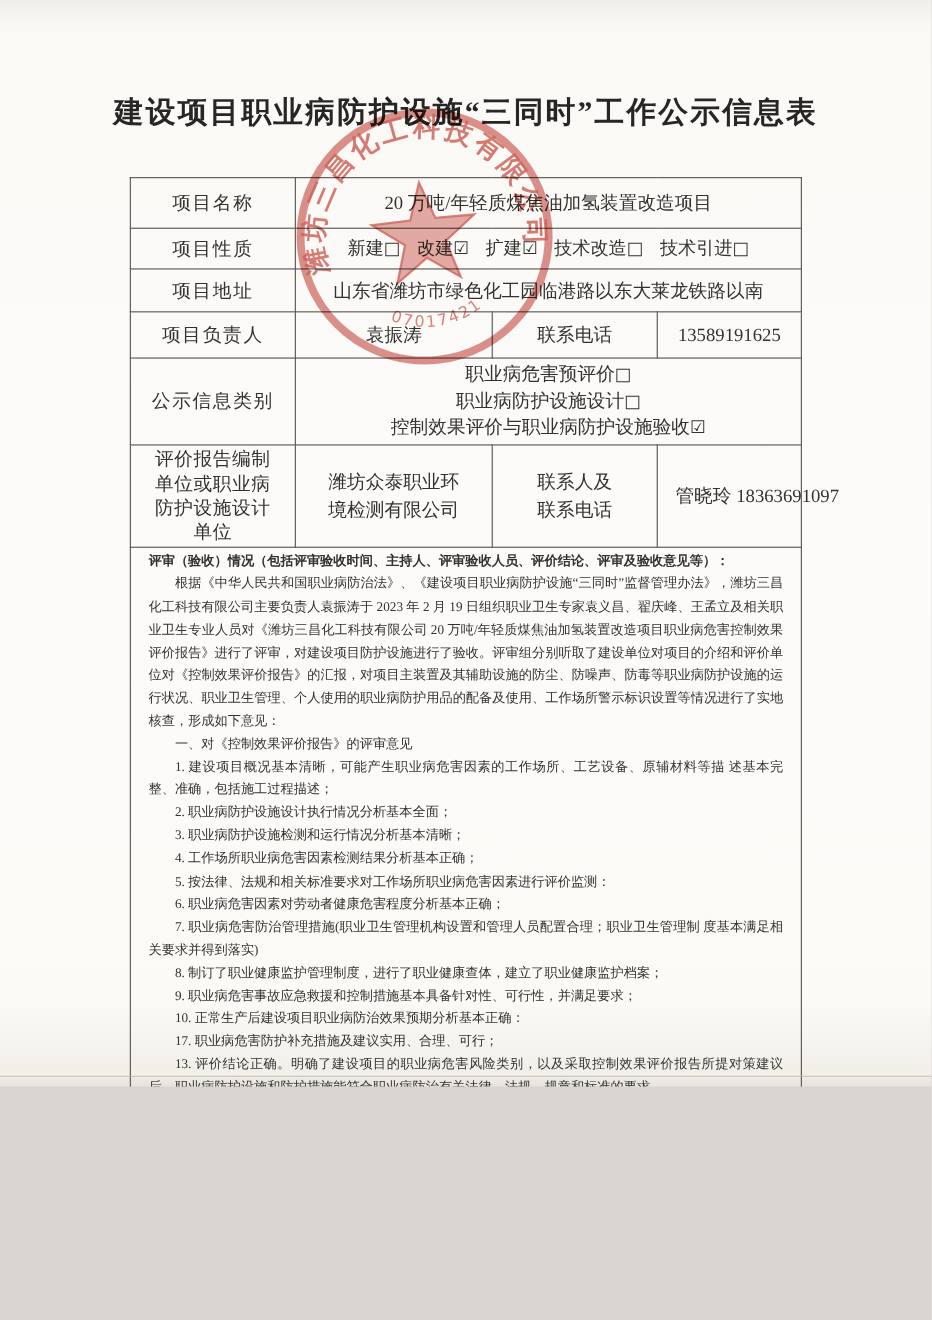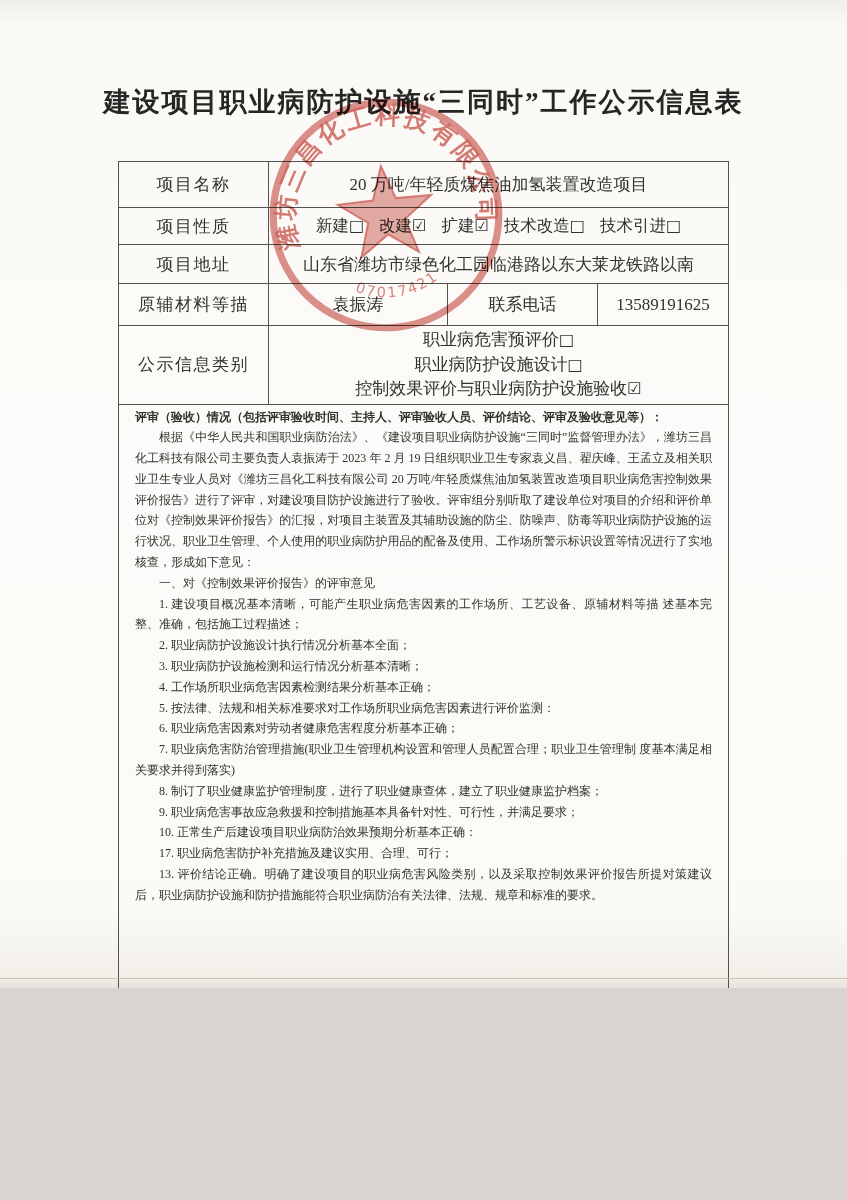--- a/index.html
+++ b/index.html
@@ -68,35 +68,41 @@
         </div>
       </td>
     </tr>
 
     <tr style="height:39px">
       <td class="lab">项目地址</td>
       <td colspan="3">山东省潍坊市绿色化工园临港路以东大莱龙铁路以南</td>
     </tr>
 
     <tr style="height:42px">
-      <td class="lab">原辅材料等描</td>
+      <td class="lab">项目负责人</td>
       <td>袁振涛</td>
       <td>联系电话</td>
       <td class="phone">13589191625</td>
     </tr>
 
     <tr style="height:76px">
       <td class="lab">公示信息类别</td>
       <td colspan="3" class="opts-stack">
         <div><span>职业病危害预评价</span><span class="box">□</span></div>
         <div><span>职业病防护设施设计</span><span class="box">□</span></div>
         <div><span>控制效果评价与职业病防护设施验收</span><span class="box">☑</span></div>
       </td>
     </tr>
 
+    <tr style="height:74px">
+      <td class="lab-small">评价报告编制单位或职业病防护设施设计单位</td>
+      <td><span class="narrow">潍坊众泰职业环境检测有限公司</span></td>
+      <td><span class="narrow4">联系人及联系电话</span></td>
+      <td class="contact">管晓玲 18363691097</td>
+    </tr>
 
     <tr>
       <td colspan="4" class="review-cell">
         <div class="review-body">
           <p class="review-heading">评审（验收）情况（包括评审验收时间、主持人、评审验收人员、评价结论、评审及验收意见等）：</p>
           <p>根据《中华人民共和国职业病防治法》、《建设项目职业病防护设施“三同时”监督管理办法》，潍坊三昌化工科技有限公司主要负责人袁振涛于 2023 年 2 月 19 日组织职业卫生专家袁义昌、翟庆峰、王孟立及相关职业卫生专业人员对《潍坊三昌化工科技有限公司 20 万吨/年轻质煤焦油加氢装置改造项目职业病危害控制效果评价报告》进行了评审，对建设项目防护设施进行了验收。评审组分别听取了建设单位对项目的介绍和评价单位对《控制效果评价报告》的汇报，对项目主装置及其辅助设施的防尘、防噪声、防毒等职业病防护设施的运行状况、职业卫生管理、个人使用的职业病防护用品的配备及使用、工作场所警示标识设置等情况进行了实地核查，形成如下意见：</p>
           <p class="review-sub">一、对《控制效果评价报告》的评审意见</p>
           <p>1. 建设项目概况基本清晰，可能产生职业病危害因素的工作场所、工艺设备、原辅材料等描 述基本完整、准确，包括施工过程描述；</p>
           <p>2. 职业病防护设施设计执行情况分析基本全面；</p>
           <p>3. 职业病防护设施检测和运行情况分析基本清晰；</p>

